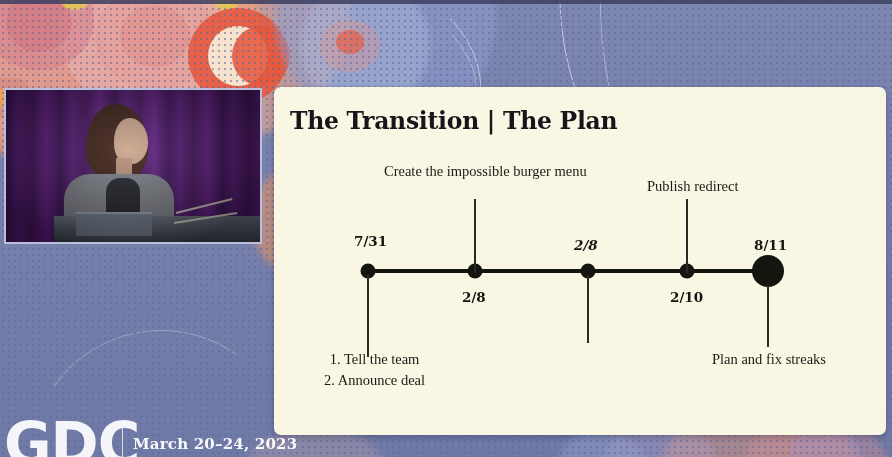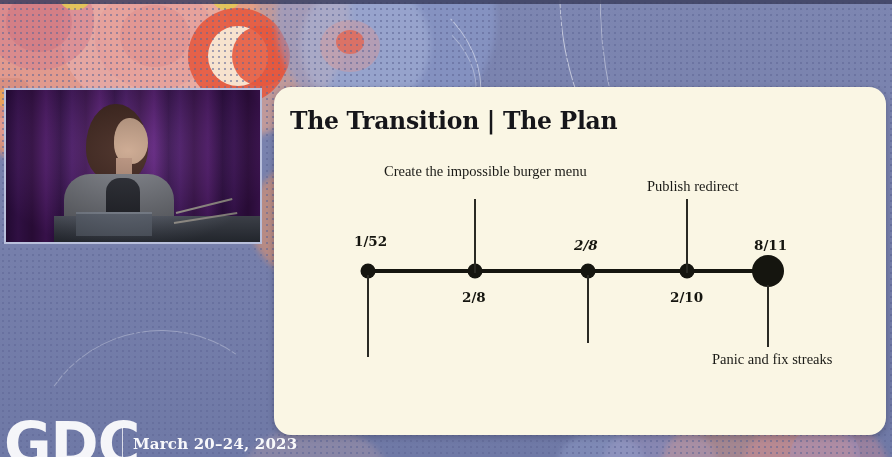--- a/index.html
+++ b/index.html
@@ -133,21 +133,21 @@
   }
   .hand-l { left: 108px; top: 130px; width: 18px; height: 13px; background: #c49a80; border-radius: 50%; position: absolute; }
   .hand-r { left: 148px; top: 128px; width: 20px; height: 14px; background: #c49a80; border-radius: 50%; position: absolute; }
 
   
   .card {
     position: absolute;
     left: 274px; top: 87px;
     width: 612px; height: 348px;
     background: #faf6e4;
-    border-radius: 17px;
+    border-radius: 7px;
     box-shadow: 0 2px 6px rgba(20,20,40,.28);
     overflow: hidden;
     text-align: center;
   }
   .slide-title {
     position: absolute;
     left: 16px; top: 19px;
     font-family: "DejaVu Serif", "Liberation Serif", serif;
     font-weight: 700;
     font-size: 25px;
@@ -309,40 +309,44 @@
   <div class="card">
 
     <div class="slide-title">The Transition | The Plan</div>
 
     <div class="timeline">
 
       <div class="axis"></div>
 
       <div class="node small" style="left:94px;  top:184px;"></div>
       <div class="stem" style="left:94px;  top:188px; height:82px;"></div>
-      <div class="tl-date" style="left:80px;  top:146px;">1/52</div>
+      <div class="tl-date" style="left:80px;  top:146px;">7/31</div>
+      <div class="tl-list" style="left:50px;  top:262px;">
+        <span class="li">1.  Tell the team</span>
+        <span class="li">2.  Announce deal</span>
+      </div>
 
       <div class="node small" style="left:201px; top:184px;"></div>
       <div class="stem" style="left:201px; top:112px; height:74px;"></div>
       <div class="tl-date" style="left:188px; top:202px;">2/8</div>
       <div class="tl-label" style="left:110px; top:76px;">Create the impossible burger menu</div>
 
       <div class="node small" style="left:314px; top:184px;"></div>
       <div class="stem" style="left:314px; top:188px; height:68px;"></div>
       <div class="tl-date" style="left:300px; top:150px;font-style:italic;">2/8</div>
 
       <div class="node small" style="left:413px; top:184px;"></div>
       <div class="stem" style="left:413px; top:112px; height:74px;"></div>
       <div class="tl-date" style="left:396px; top:202px;">2/10</div>
       <div class="tl-label" style="left:373px; top:91px;">Publish redirect</div>
 
       <div class="node big" style="left:494px; top:184px;"></div>
       <div class="stem" style="left:494px; top:198px; height:62px;"></div>
       <div class="tl-date" style="left:480px; top:150px;">8/11</div>
-      <div class="tl-label" style="left:438px; top:264px;">Panic and fix streaks</div>
+      <div class="tl-label" style="left:438px; top:264px;">Plan and fix streaks</div>
 
     </div>
   </div>
 
   <div class="gdc-logo">GDC</div>
   <div class="gdc-rule"></div>
   <div class="gdc-dates">March 20–24, 2023</div>
 
 </div>
 

